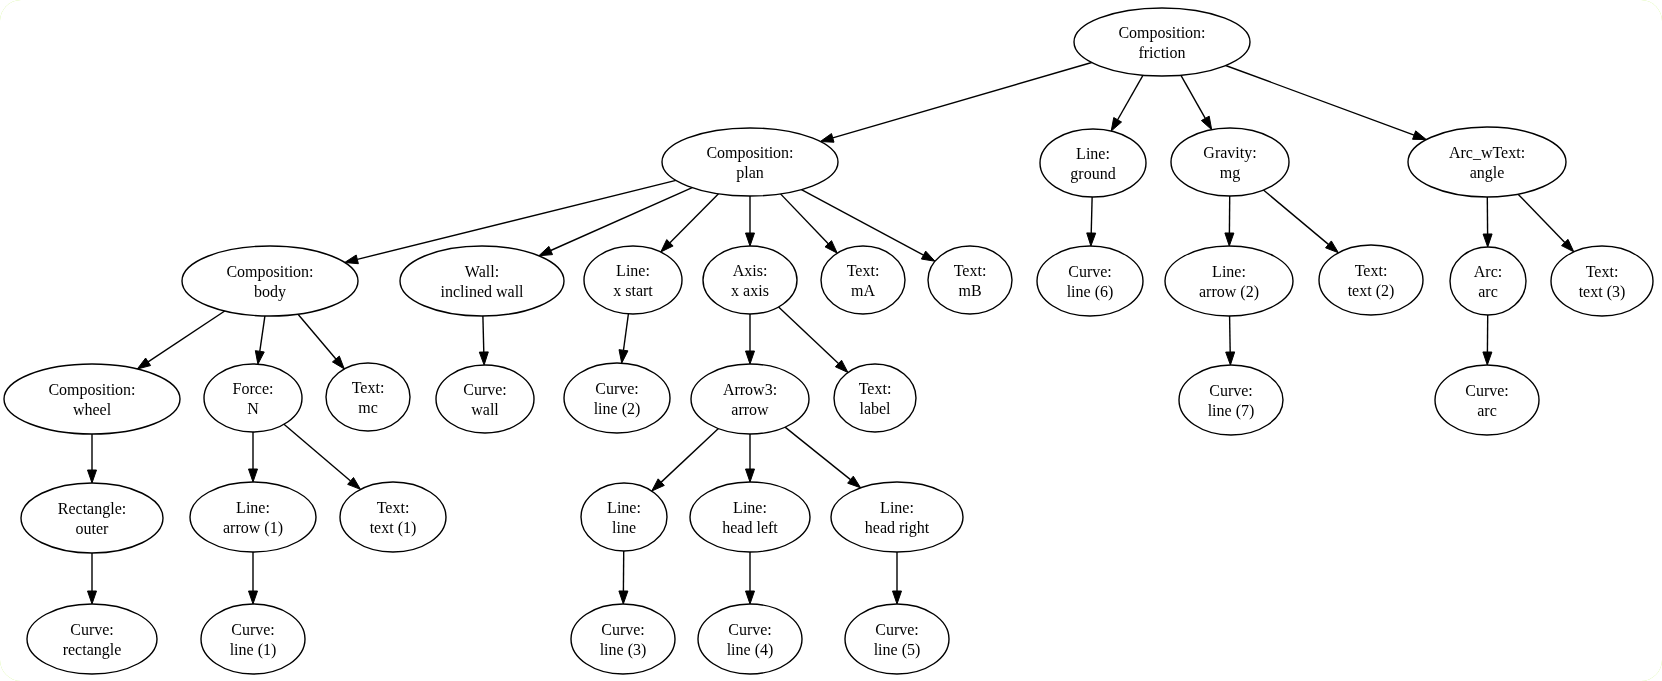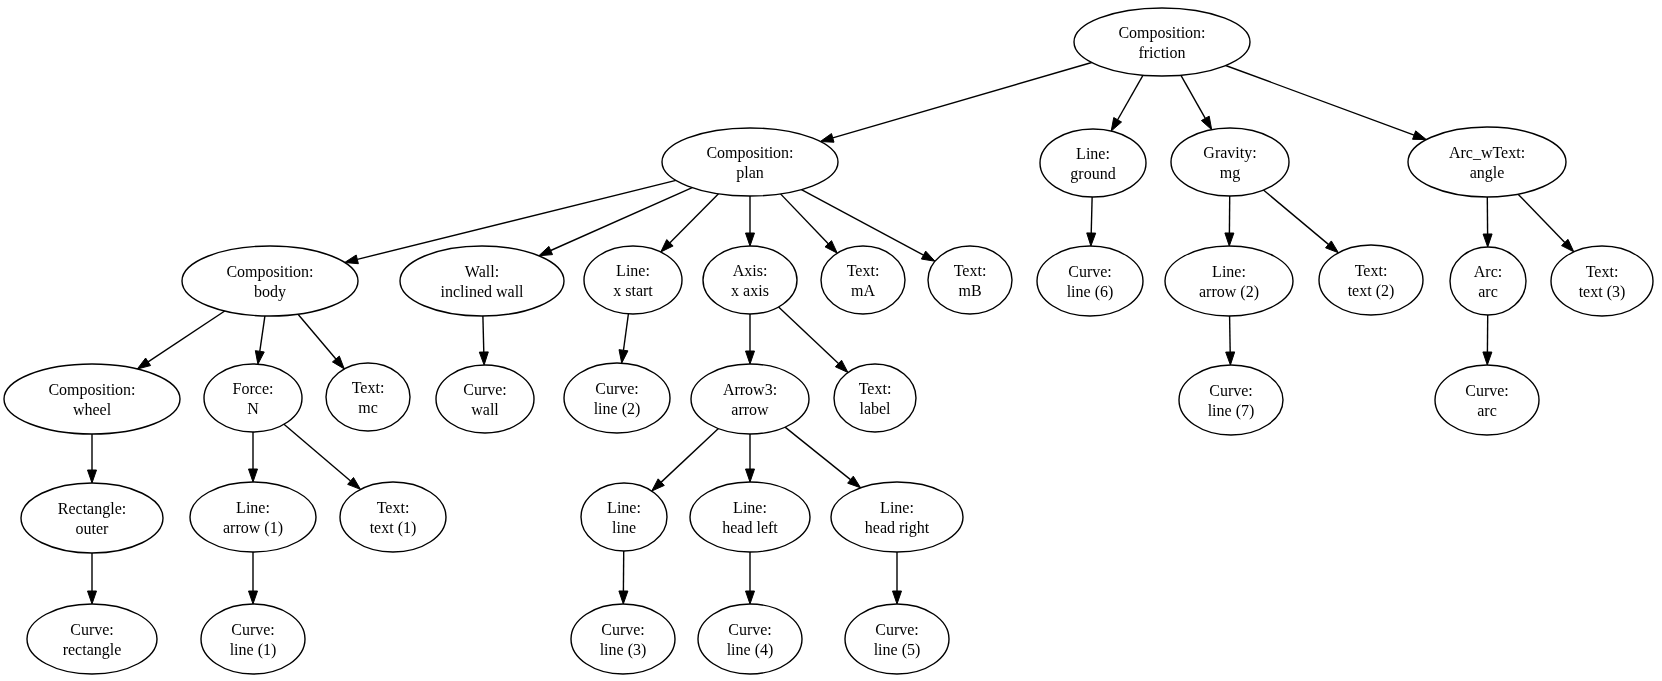--- a/index.html
+++ b/index.html
@@ -7,20 +7,21 @@
     padding: 0;
     background: #ffffff;
   }
   .canvas {
     position: relative;
     width: 1662px;
     height: 681px;
     background: #bef264;
     overflow: hidden;
     font-family: "Liberation Serif", "DejaVu Serif", serif;
+    border-radius: 21px;
   }
   svg text {
     font-family: "Liberation Serif", "DejaVu Serif", serif;
     font-size: 16px;
     fill: #000000;
   }
   svg ellipse {
     fill: #ffffff;
     stroke: #000000;
     stroke-width: 1.4;

